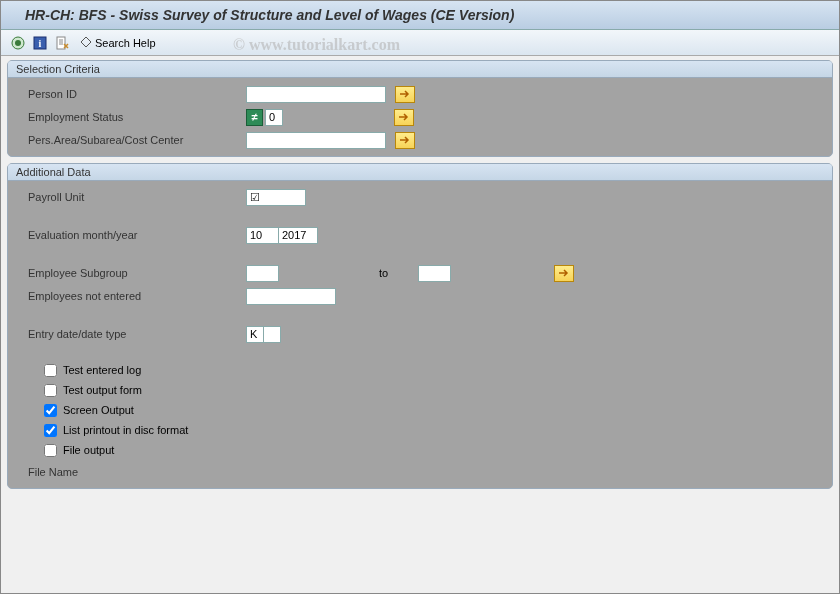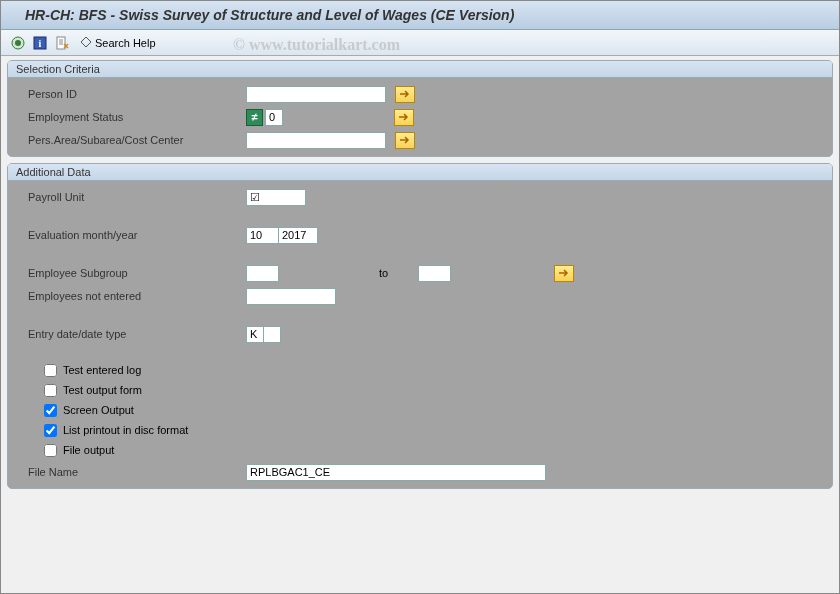--- a/index.html
+++ b/index.html
@@ -285,19 +285,18 @@
         <input type="checkbox" checked="" style="">
         <span>List printout in disc format</span>
       </div>
       <div class="checkbox-row">
         <input type="checkbox" style="">
         <span>File output</span>
       </div>
 
       <div class="form-row">
         <span class="label indent">File Name</span>
-        <input type="text" class="field w300" value="RPLBGAC1_CE" style="">
       </div>
 
     </div>
   </div>
 
 </div>
 
 </body></html>

